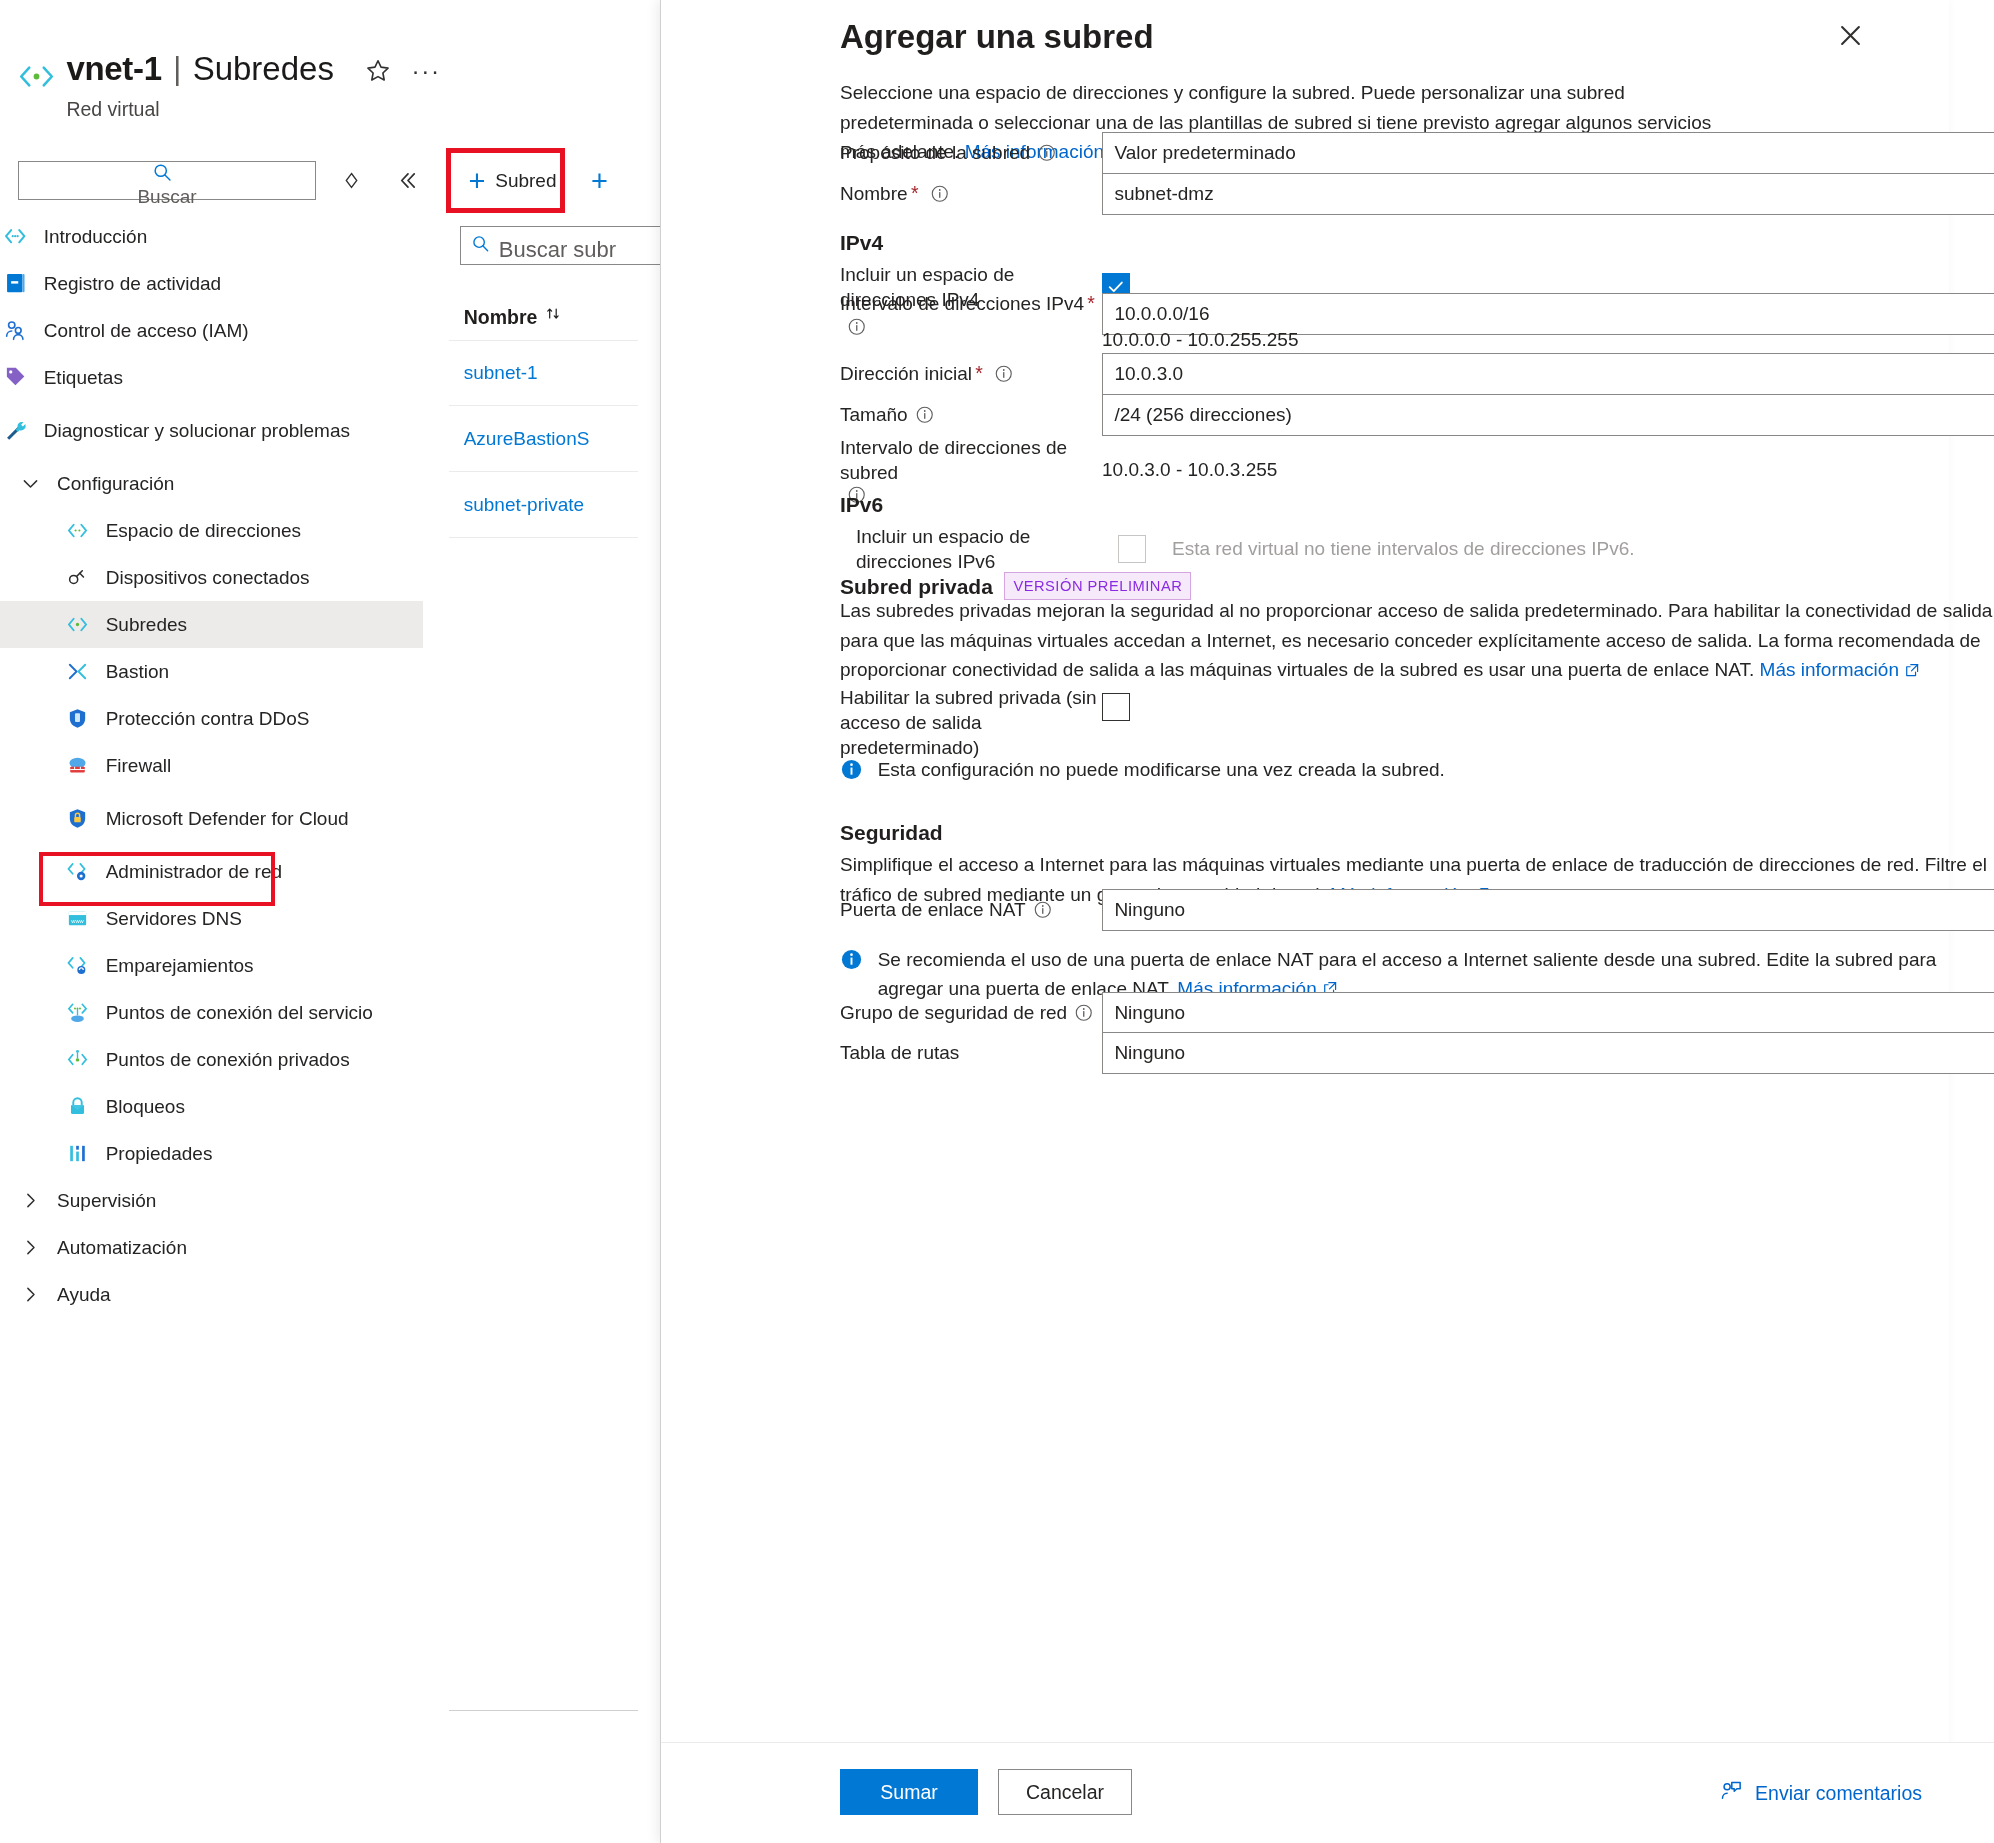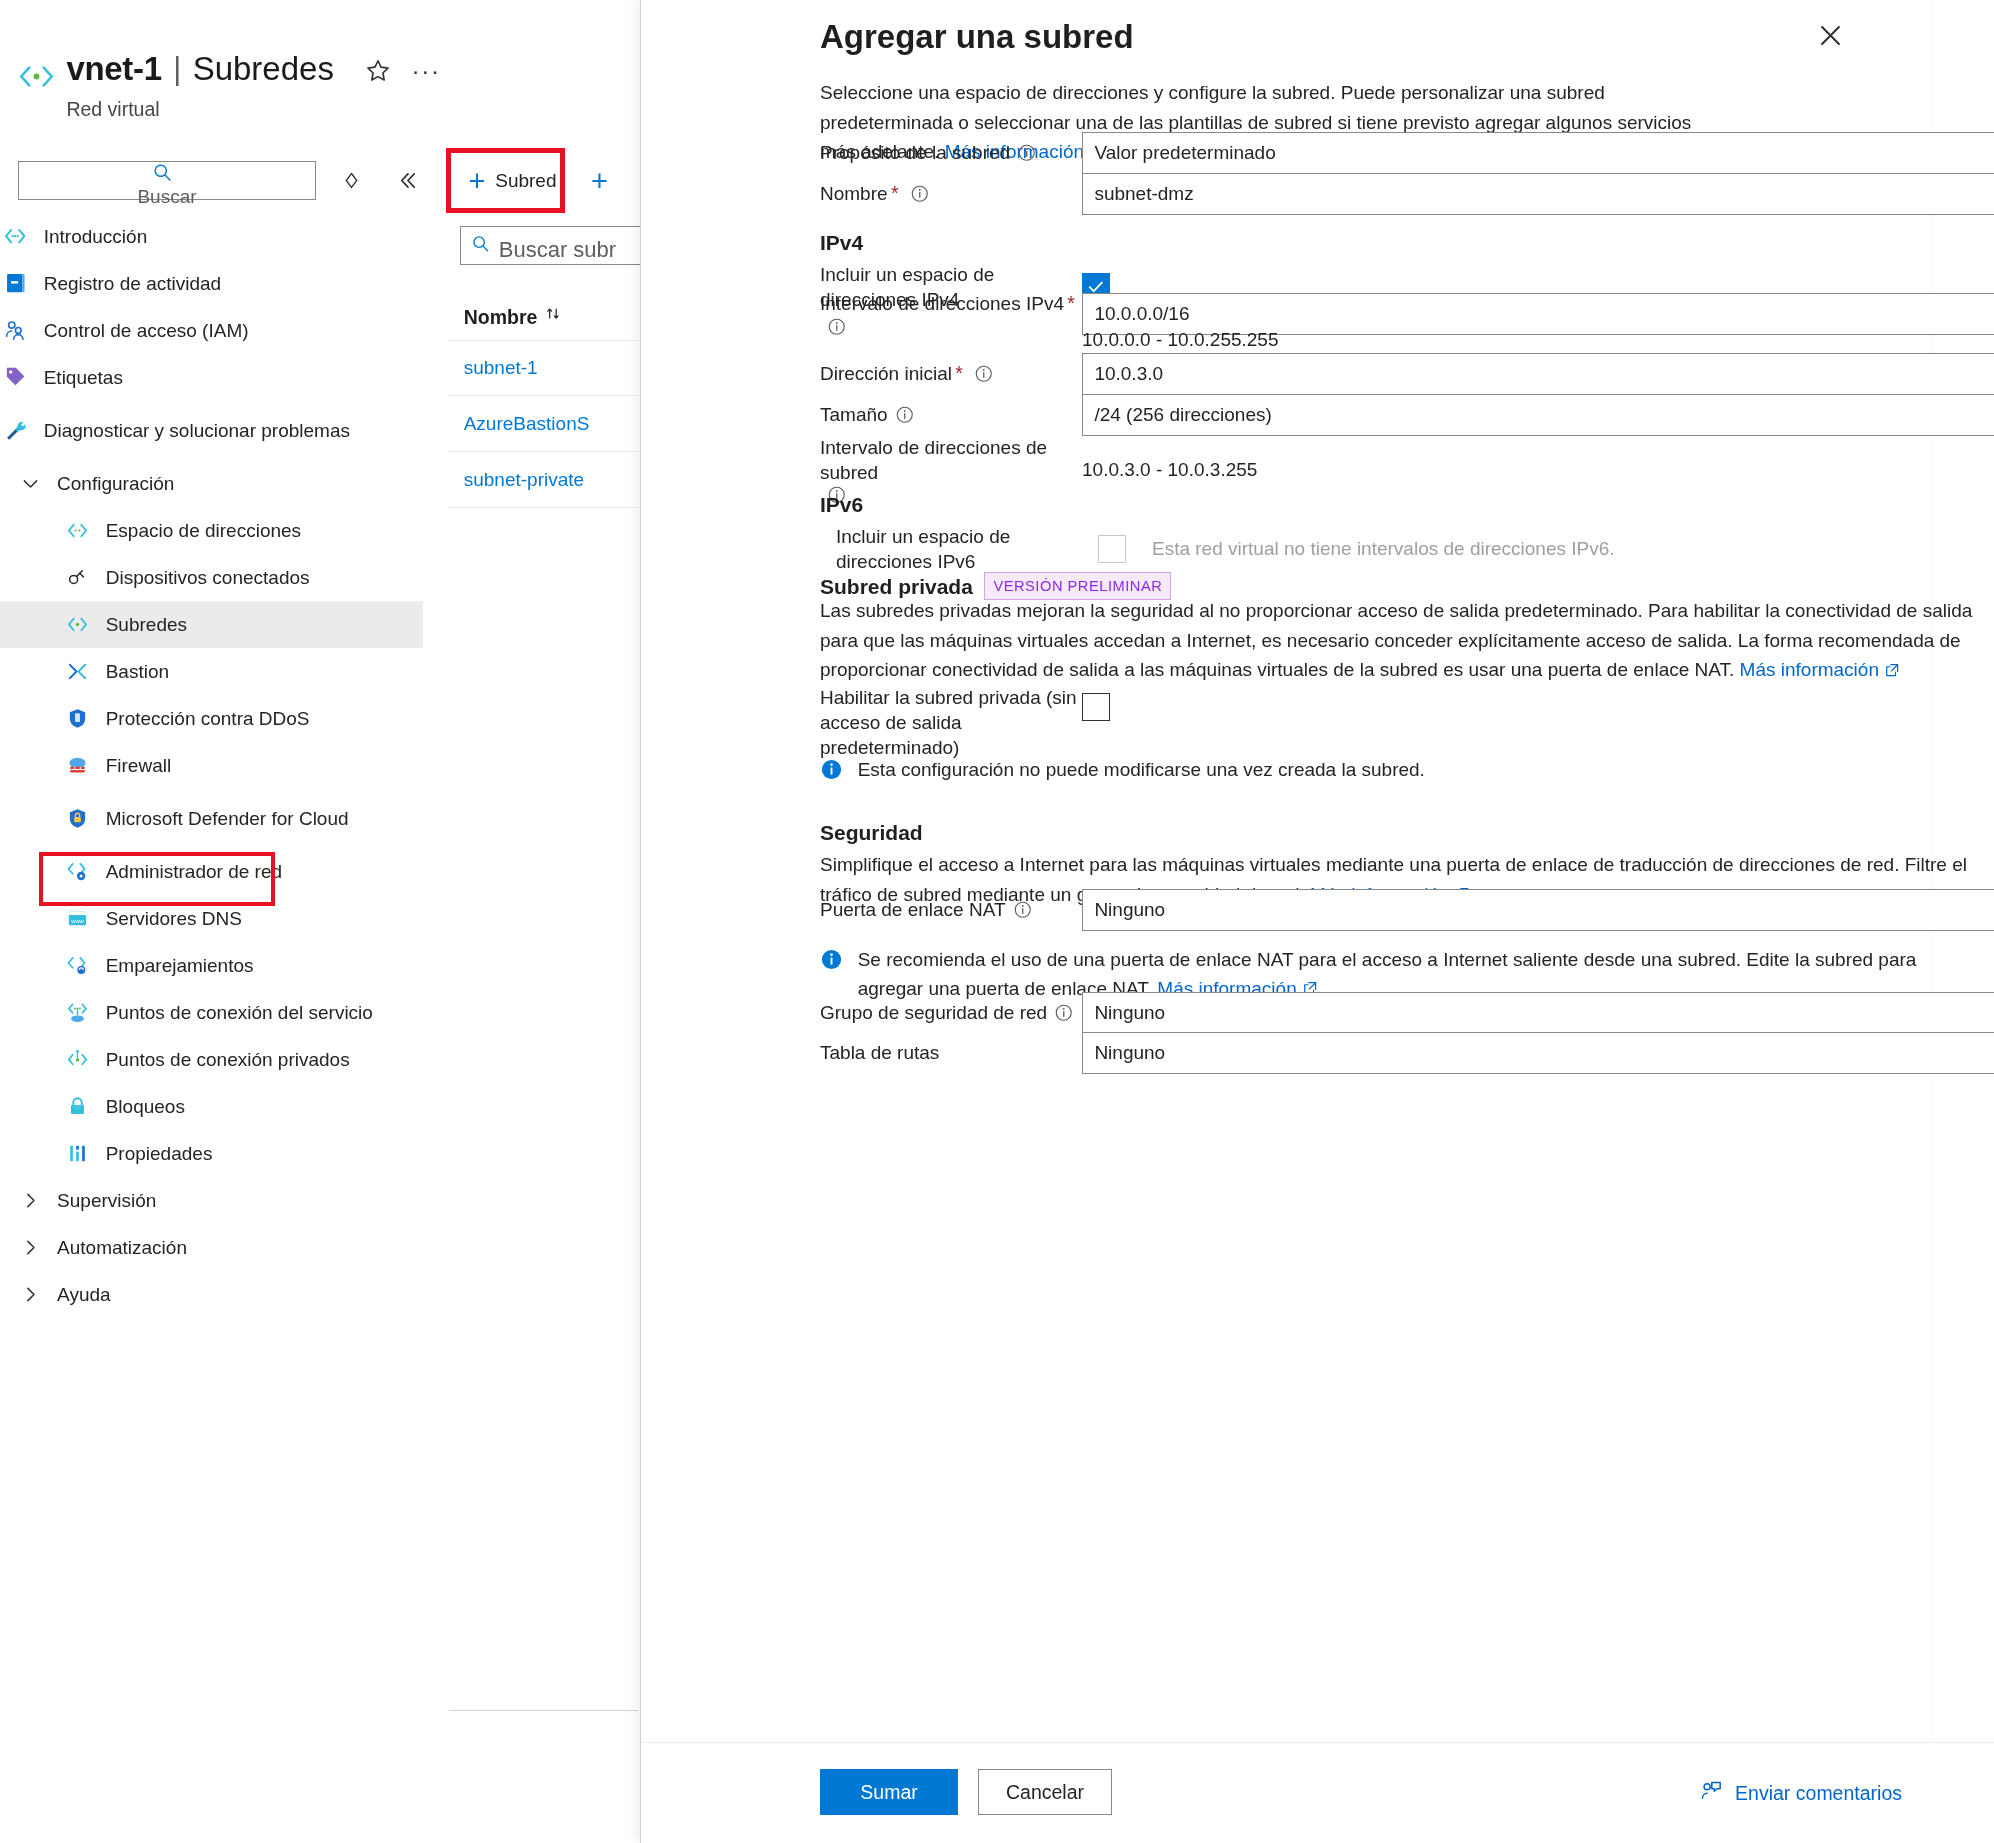--- a/index.html
+++ b/index.html
@@ -96,32 +96,32 @@
     border: 0.8px solid #8a8886; display: flex; align-items: center; padding: 0 9.8px;
     background:#fff;
   }
   .subnet-search .ph { font-size: 22px; color: #605e5c; margin-left: 8.1px; margin-top: 8px; }
   .tbl-head {
     position: absolute; left: 14.7px; top: 305px; font-size: 19.5px; font-weight: 700; color:#201f1e;
     display:flex; align-items:center; gap: 6.5px;
   }
   .tbl-rows { position: absolute; left: 0; top: 340px; width: 189px; }
   .tbl-row {
-    height: 56px; display: flex; align-items: center; padding-left: 14.7px;
+    height: 66px; display: flex; align-items: center; padding-left: 14.7px;
     border-bottom: 0.8px solid #edebe9; font-size: 19px; color: #0078d4; cursor: pointer;
     white-space: nowrap; overflow: hidden;
   }
   .tbl-row:first-child { border-top: 0.8px solid #edebe9; }
   .mid-bottom-line {
     position: absolute; left: 449px; top: 1710px; width: 189px; height: 0.8px; background:#d2d0ce;
   }
 
   
   .panel {
-    position: absolute; left: 640px; top: 0; width: 1289px; height: 1843px;
+    position: absolute; left: 660px; top: 0; width: 1289px; height: 1843px;
     background: #fff; border-left: 0.8px solid #d2d0ce;
     box-shadow: -3.3px 0 11.4px rgba(0,0,0,.08);
   }
   .panel-head { position: absolute; left: 0; top: 0; width: 100%; height: 90px; }
   .panel-title {
     position: absolute; left: 0px; top: 18px; font-size: 33px; font-weight: 600; color: #201f1e;
   }
   .panel-body {
     position: absolute; left: 0; top: 0; width: 1357px; height: 1767px;
     padding: 0 0 0 0;

